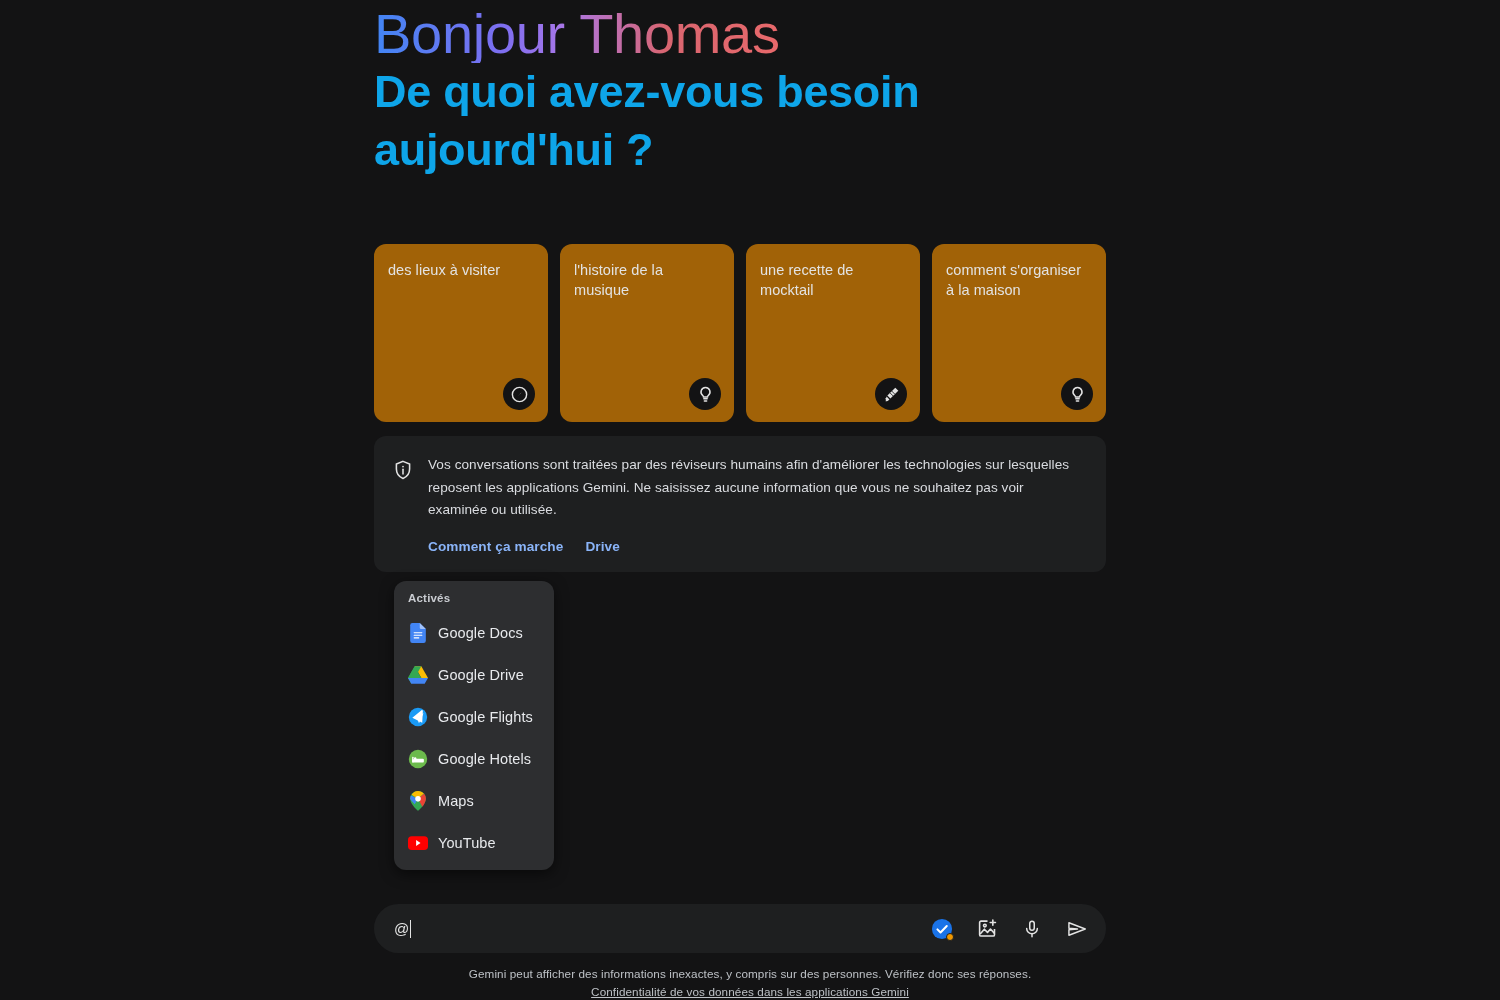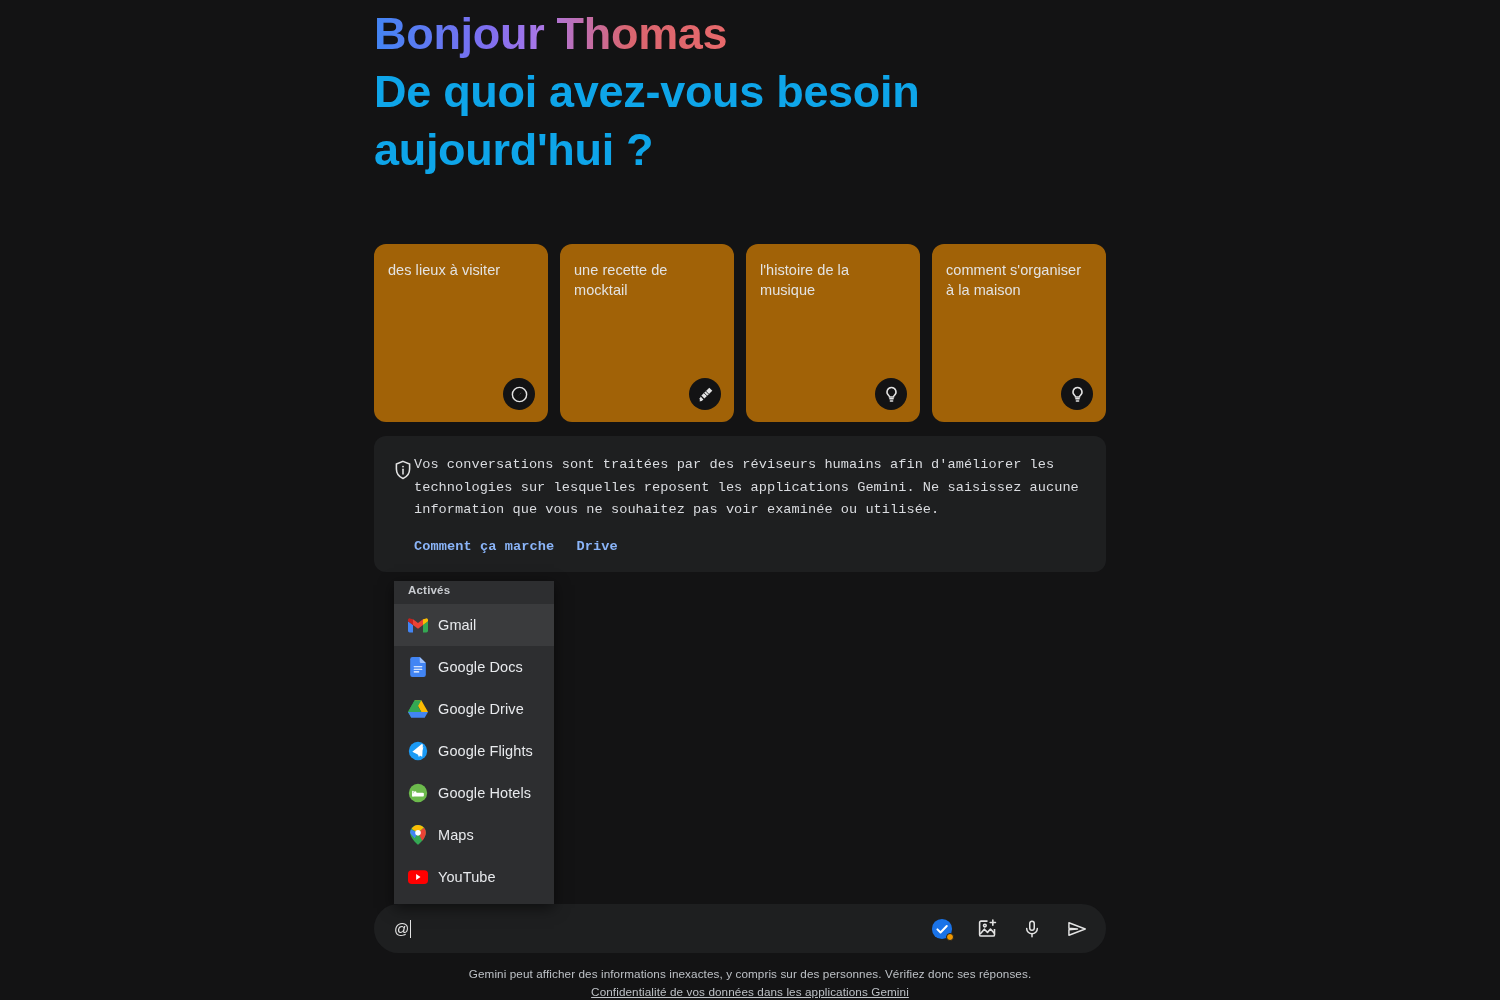--- a/index.html
+++ b/index.html
@@ -20,22 +20,22 @@
   }
 
   
   .greeting {
     position: absolute;
     left: 374px;
     top: 4px;
     width: 760px;
   }
   .greeting-line1 {
-    font-size: 45px;
-    font-weight: bold;
+    font-size: 56px;
+    font-weight: normal;
     line-height: 59px;
     letter-spacing: -0.3px;
     background: linear-gradient(90deg, #4285f4 0%, #7e6ef0 32%, #a977e8 47%, #d96570 72%, #e8696b 100%);
     -webkit-background-clip: text;
     background-clip: text;
     color: transparent;
     -webkit-text-fill-color: transparent;
     display: inline-block;
   }
   .greeting-line2 {
@@ -89,21 +89,21 @@
   .banner {
     position: absolute;
     left: 374px;
     top: 436px;
     width: 732px;
     min-height: 132px;
     background: #1e1f20;
     border-radius: 12px;
     padding: 18px 22px 18px 18px;
     display: flex;
-    font-family: Liberation Mono, monospace;
+    gap: 14px;
   }
   .banner-icon { flex: 0 0 auto; padding-top: 5px; }
   .banner-body { flex: 1 1 auto; }
   .banner-text {
     font-size: 13.6px;
     line-height: 22.5px;
     color: #dadce0;
     letter-spacing: 0.05px;
   }
   .banner-actions {
@@ -119,22 +119,22 @@
     letter-spacing: 0.1px;
   }
 
   
   .dropdown {
     position: absolute;
     left: 394px;
     top: 581px;
     width: 160px;
     background: #2d2e30;
-    border-radius: 0;
-    padding: 0 0 6px 0;
+    border-radius: 12px;
+    padding: 8px 0 6px 0;
     box-shadow: 0 4px 14px rgba(0,0,0,0.55);
     z-index: 40;
   }
   .dropdown-header {
     font-size: 11.5px;
     font-weight: bold;
     color: #c9ccd1;
     padding: 3px 0 8px 14px;
     letter-spacing: 0.2px;
   }
@@ -251,20 +251,31 @@
   </div>
 
   <div class="cards">
 
     <div class="card">
       <div class="card-text">des lieux à visiter</div>
       <div class="card-icon">
         <svg width="19" height="19" viewBox="0 0 24 24" fill="none" stroke="#e3e3e3" stroke-width="1.8">
           <circle cx="12" cy="12" r="9"></circle>
           <path d="M15 9 L10.5 13.5 L9 15 L13.5 10.5 Z" fill="#e3e3e3" stroke="none"></path>
+        </svg>
+      </div>
+    </div>
+
+    <div class="card">
+      <div class="card-text">l'histoire de la musique</div>
+      <div class="card-icon">
+        <svg width="19" height="19" viewBox="0 0 24 24" fill="none" stroke="#e3e3e3" stroke-width="1.9">
+          <path d="M12 3.2 a5.6 5.6 0 0 0 -3.4 10.1 c0.6 0.5 0.9 1.1 0.9 1.8 h5 c0 -0.7 0.3 -1.3 0.9 -1.8 A5.6 5.6 0 0 0 12 3.2 Z"></path>
+          <path d="M9.9 17.4 h4.2" stroke-linecap="round"></path>
+          <path d="M10.6 20.1 h2.8" stroke-linecap="round"></path>
         </svg>
       </div>
     </div>
 
     <div class="card">
       <div class="card-text">une recette de mocktail</div>
       <div class="card-icon">
         <svg width="19" height="19" viewBox="0 0 24 24">
           <g fill="#e3e3e3">
             <path d="M16.8 3.4 L20.6 7.2 L10.6 17.2 L6.8 13.4 Z"></path>
@@ -272,31 +283,20 @@
           </g>
           <g stroke="#1e1f20" stroke-width="1.1">
             <path d="M10.6 6.0 L16.0 11.4"></path>
             <path d="M8.6 8.4 L14.0 13.8"></path>
           </g>
         </svg>
       </div>
     </div>
 
     <div class="card">
-      <div class="card-text">l'histoire de la musique</div>
-      <div class="card-icon">
-        <svg width="19" height="19" viewBox="0 0 24 24" fill="none" stroke="#e3e3e3" stroke-width="1.9">
-          <path d="M12 3.2 a5.6 5.6 0 0 0 -3.4 10.1 c0.6 0.5 0.9 1.1 0.9 1.8 h5 c0 -0.7 0.3 -1.3 0.9 -1.8 A5.6 5.6 0 0 0 12 3.2 Z"></path>
-          <path d="M9.9 17.4 h4.2" stroke-linecap="round"></path>
-          <path d="M10.6 20.1 h2.8" stroke-linecap="round"></path>
-        </svg>
-      </div>
-    </div>
-
-    <div class="card">
       <div class="card-text">comment s'organiser à la maison</div>
       <div class="card-icon">
         <svg width="19" height="19" viewBox="0 0 24 24" fill="none" stroke="#e3e3e3" stroke-width="1.9">
           <path d="M12 3.2 a5.6 5.6 0 0 0 -3.4 10.1 c0.6 0.5 0.9 1.1 0.9 1.8 h5 c0 -0.7 0.3 -1.3 0.9 -1.8 A5.6 5.6 0 0 0 12 3.2 Z"></path>
           <path d="M9.9 17.4 h4.2" stroke-linecap="round"></path>
           <path d="M10.6 20.1 h2.8" stroke-linecap="round"></path>
         </svg>
       </div>
     </div>
 
@@ -315,32 +315,20 @@
       <div class="banner-actions">
         <span class="banner-link">Comment ça marche</span>
         <span class="banner-link">Drive</span>
       </div>
     </div>
   </div>
 
   <div class="dropdown">
     <div class="dropdown-header">Activés</div>
 
-    <div class="dd-item active">
-      <span class="dd-icon">
-        <svg width="20" height="16" viewBox="0 0 48 36">
-          <path d="M4 36h8V18L0 9v23a4 4 0 004 4z" fill="#4285f4"></path>
-          <path d="M36 36h8a4 4 0 004-4V9l-12 9z" fill="#34a853"></path>
-          <path d="M36 4v14l12-9V6a4 4 0 00-6.4-3.2z" fill="#fbbc04"></path>
-          <path d="M12 18V4l12 9 12-9v14L24 27z" fill="#ea4335"></path>
-          <path d="M0 6v3l12 9V4L6.4 2.8A4 4 0 000 6z" fill="#c5221f"></path>
-        </svg>
-      </span>
-      <span class="dd-label">Gmail</span>
-    </div>
 
     <div class="dd-item">
       <span class="dd-icon">
         <svg width="16" height="20" viewBox="0 0 36 46">
           <path d="M22 0H5a5 5 0 00-5 5v36a5 5 0 005 5h26a5 5 0 005-5V14z" fill="#4285f4"></path>
           <path d="M22 0v11a3 3 0 003 3h11z" fill="#a1c2fa"></path>
           <g fill="#ffffff">
             <rect x="8" y="21" width="20" height="2.6" rx="1"></rect>
             <rect x="8" y="27" width="20" height="2.6" rx="1"></rect>
             <rect x="8" y="33" width="13" height="2.6" rx="1"></rect>

